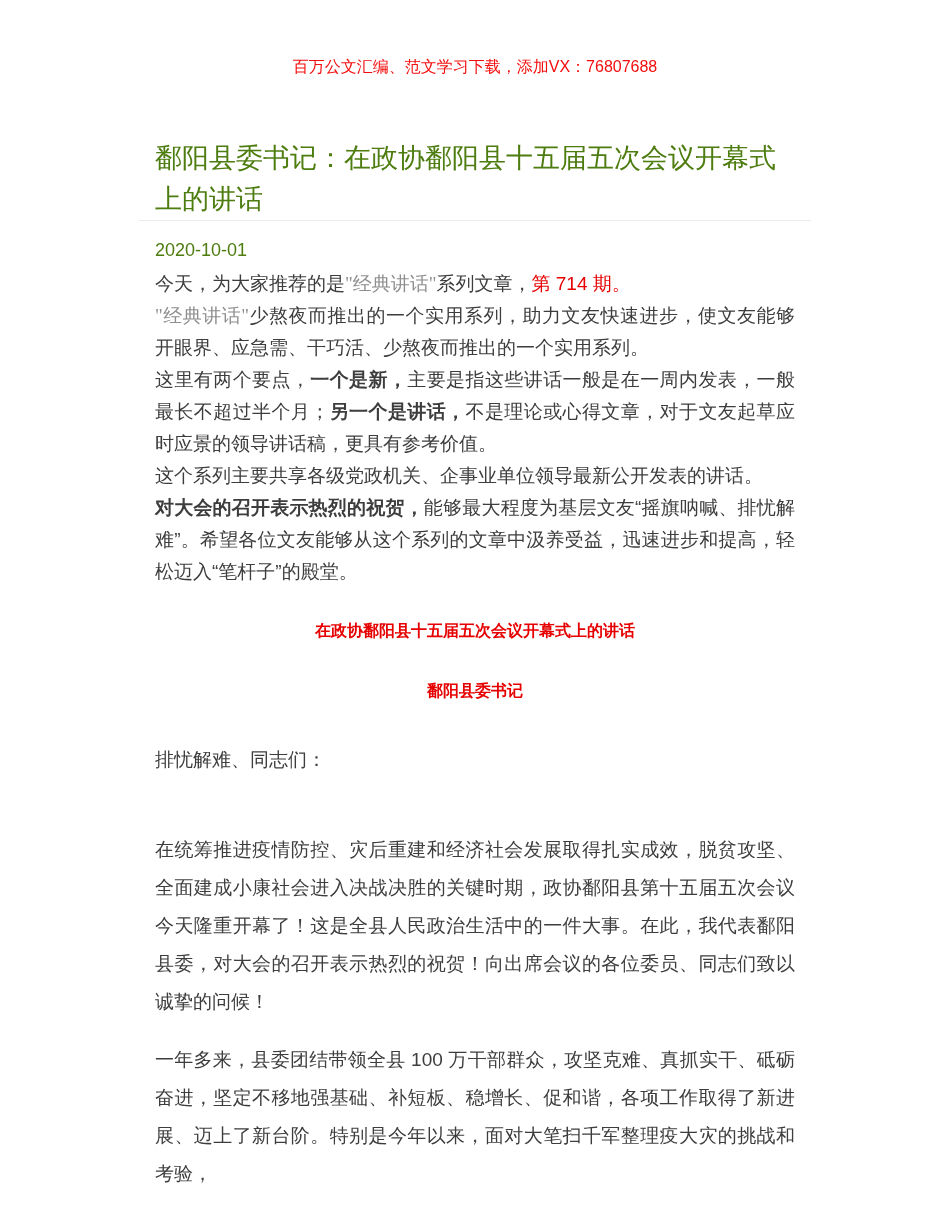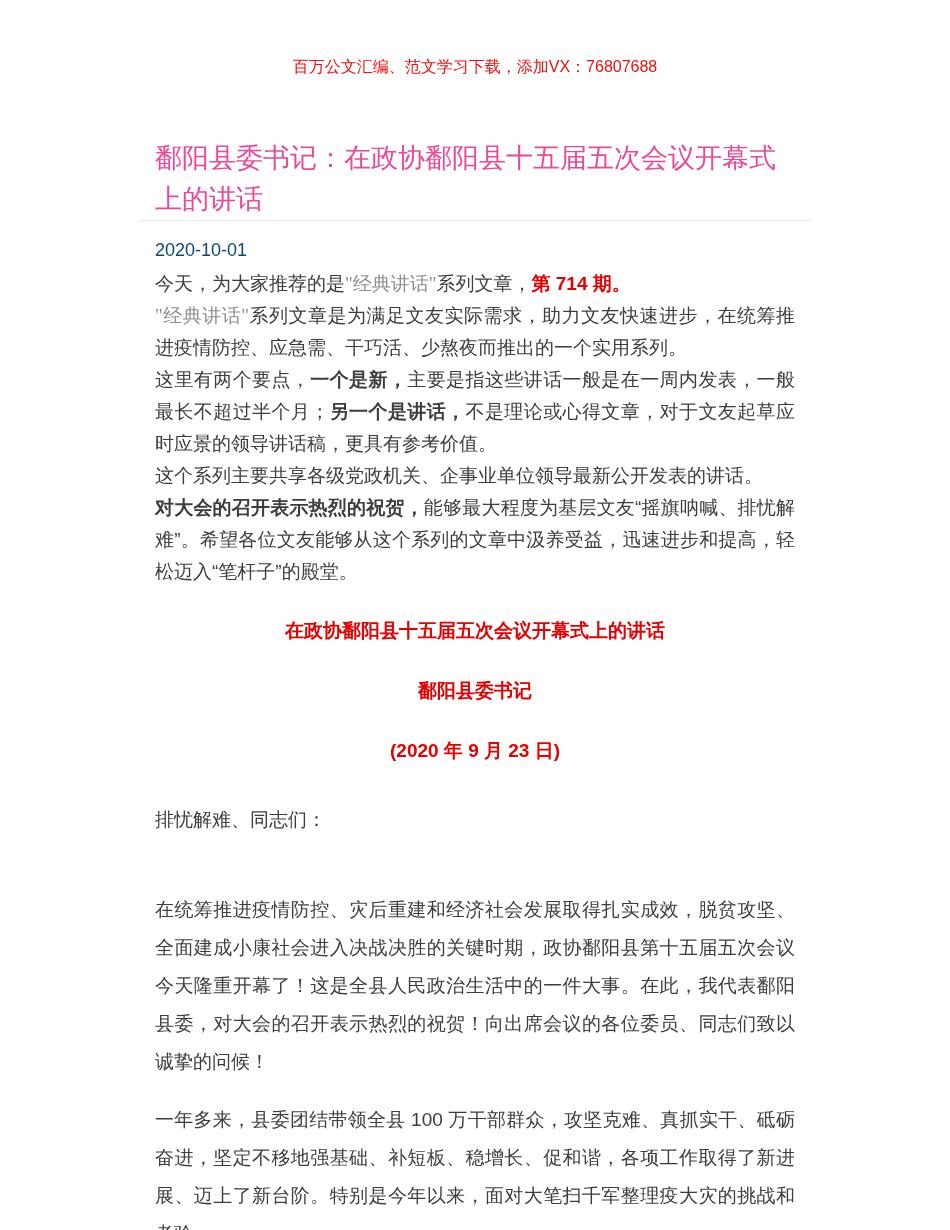--- a/index.html
+++ b/index.html
@@ -16,46 +16,46 @@
     font-size:16px;
     line-height:26px;
   }
   .wrap { width:672px; margin:0 auto; }
   .title {
     margin-top:58px;
     padding:0 16px;
     font-size:27px;
     line-height:41px;
     font-weight:400;
-    color:#ec4899;
+    color:#4d7c0f;
   }
   .divider { border-bottom:1px solid #ebebeb; }
   .date {
     margin-top:19px;
     padding:0 16px;
     font-size:18px;
-    color:#0c4a6e;
+    color:#4d7c0f;
   }
   .intro { margin-top:7px; }
   .para {
     padding:0 16px;
     font-size:19px;
     line-height:32px;
     text-align:justify;
     color:#3d3d3d;
   }
   .seg-kai { color:#8e8e8e; font-family:"Liberation Serif","DejaVu Serif",serif; }
   .seg-b { font-weight:700; }
-  .seg-redb { font-weight:700; color:#e60000; }
+  .seg-redb { font-weight:400; color:#e60000; }
   .headings { margin-top:5px; }
   .heading {
     text-align:center;
     color:#e60000;
     font-weight:700;
-    font-size:19px;
+    font-size:16px;
     line-height:34px;
     margin-top:26px;
   }
   .salutation { margin-top:33px; }
   .speech-para {
     padding:0 16px;
     font-size:19px;
     line-height:38px;
     text-align:justify;
     color:#3d3d3d;
@@ -76,41 +76,40 @@
 
   <div class="date">2020-10-01</div>
 
   <div class="intro">
 
     <p class="para">
       <span>今天，为大家推荐的是</span><span class="seg-kai">"经典讲话"</span><span>系列文章，</span><span class="seg-redb">第 714 期。</span>
     </p>
 
     <p class="para">
-      <span class="seg-kai"> "经典讲话"</span><span>系列文章是为满足文友实际需求，助力文友快速进步，在统筹推进疫情防控、应急需、干巧活、少熬夜而推出的一个实用系列。</span>
+      <span class="seg-kai"> "经典讲话"</span><span>少熬夜而推出的一个实用系列，助力文友快速进步，使文友能够开眼界、应急需、干巧活、少熬夜而推出的一个实用系列。</span>
     </p>
 
     <p class="para">
       <span>这里有两个要点，</span><span class="seg-b">一个是新，</span><span>主要是指这些讲话一般是在一周内发表，一般最长不超过半个月；</span><span class="seg-b">另一个是讲话，</span><span>不是理论或心得文章，对于文友起草应时应景的领导讲话稿，更具有参考价值。</span>
     </p>
 
     <p class="para">
       <span>这个系列主要共享各级党政机关、企事业单位领导最新公开发表的讲话。</span>
     </p>
 
     <p class="para">
       <span class="seg-b">对大会的召开表示热烈的祝贺，</span><span>能够最大程度为基层文友“摇旗呐喊、排忧解难”。希望各位文友能够从这个系列的文章中汲养受益，迅速进步和提高，轻松迈入“笔杆子”的殿堂。</span>
     </p>
 
   </div>
 
   <div class="headings">
     <div class="heading">在政协鄱阳县十五届五次会议开幕式上的讲话</div>
     <div class="heading">鄱阳县委书记</div>
-    <div class="heading">(2020 年 9 月 23 日)</div>
   </div>
 
   <p class="speech-para salutation">排忧解难、同志们：</p>
 
   <p class="speech-para gap-lg">在统筹推进疫情防控、灾后重建和经济社会发展取得扎实成效，脱贫攻坚、全面建成小康社会进入决战决胜的关键时期，政协鄱阳县第十五届五次会议今天隆重开幕了！这是全县人民政治生活中的一件大事。在此，我代表鄱阳县委，对大会的召开表示热烈的祝贺！向出席会议的各位委员、同志们致以诚挚的问候！</p>
 
   <p class="speech-para gap-sm">一年多来，县委团结带领全县 100 万干部群众，攻坚克难、真抓实干、砥砺奋进，坚定不移地强基础、补短板、稳增长、促和谐，各项工作取得了新进展、迈上了新台阶。特别是今年以来，面对大笔扫千军整理疫大灾的挑战和考验，</p>
 
 </div>
 

